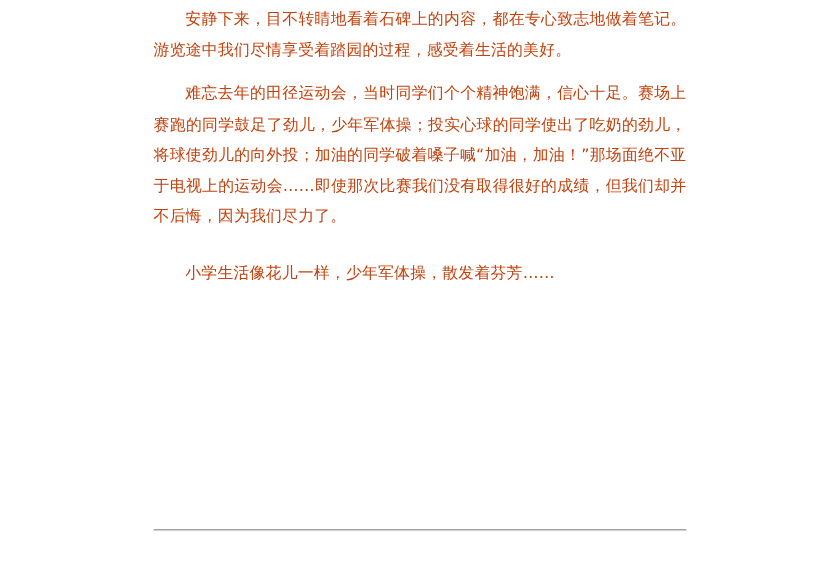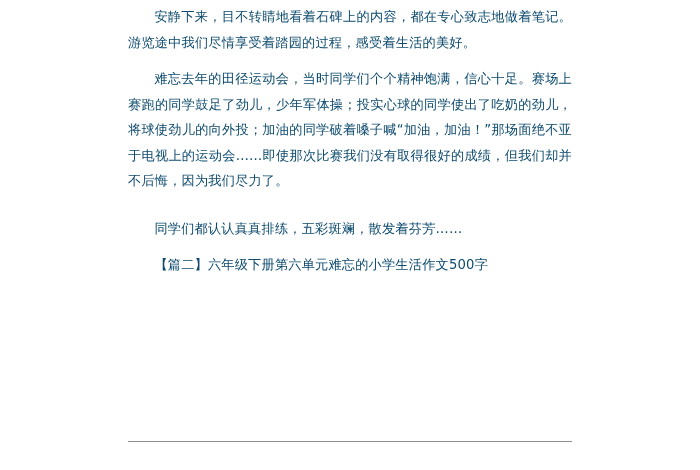--- a/index.html
+++ b/index.html
@@ -21,21 +21,21 @@
     background: #ffffff;
     box-sizing: border-box;
     padding: 4px 128px 0 128px;
   }
   .doc-body {
     font-size: 13.2px;
     line-height: 25.5px;
     text-align: justify;
     text-justify: inter-ideograph;
     letter-spacing: 0.2px;
-    color: #0c4a6e;
+    color: #c2410c;
   }
   .para {
     margin: 0 0 0 0;
     text-indent: 2em;
   }
   .spacer {
     height: 11px;
   }
   .spacer-sm {
     height: 6px;
@@ -64,24 +64,23 @@
   <div class="doc-body">
 
     <p class="para">安静下来，目不转睛地看着石碑上的内容，都在专心致志地做着笔记。游览途中我们尽情享受着踏园的过程，感受着生活的美好。</p>
     <div class="spacer"></div>
 
     <p class="para">难忘去年的田径运动会，当时同学们个个精神饱满，信心十足。赛场上赛跑的同学鼓足了劲儿，少年军体操；投实心球的同学使出了吃奶的劲儿，将球使劲儿的向外投；加油的同学破着嗓子喊“加油，加油！”那场面绝不亚于电视上的运动会……即使那次比赛我们没有取得很好的成绩，但我们却并不后悔，因为我们尽力了。</p>
     <div class="spacer"></div>
 
     <div class="spacer"></div>
 
-    <p class="para">同学们都认认真真排练，五彩斑斓，散发着芬芳……</p>
+    <p class="para">小学生活像花儿一样，少年军体操，散发着芬芳……</p>
     <div class="spacer"></div>
 
-    <p class="para">【篇二】六年级下册第六单元难忘的小学生活作文500字</p>
     <div class="spacer-sm"></div>
 
 
   </div>
 
   <hr class="rule">
   <div class="footer-strip"></div>
 </div>
 
 </body></html>

